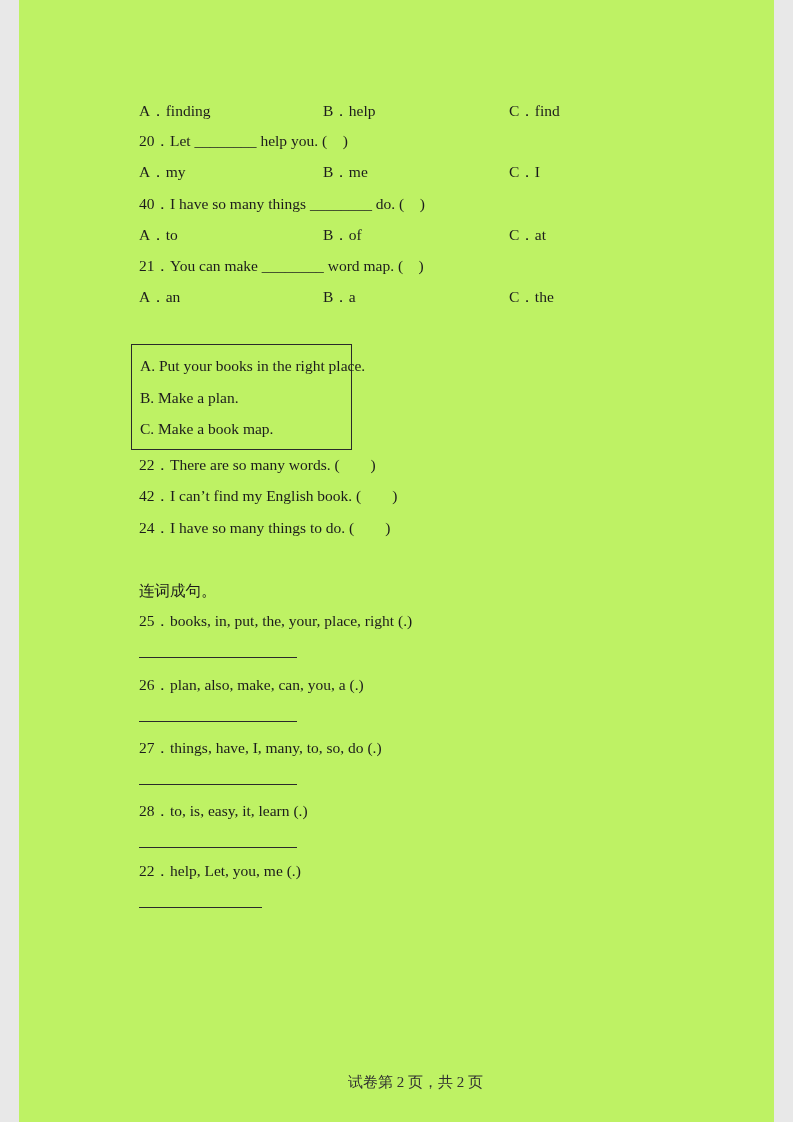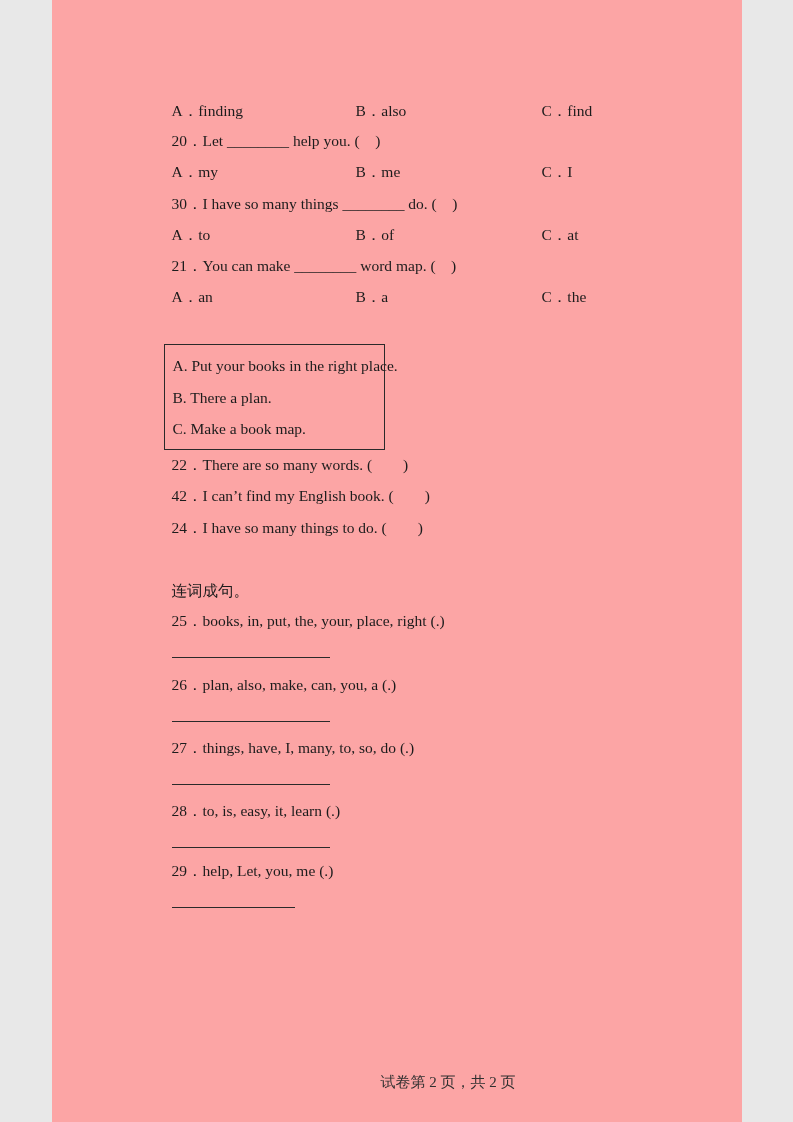--- a/index.html
+++ b/index.html
@@ -1,20 +1,20 @@
 <!DOCTYPE html>
 <html><head>
 <meta charset="utf-8">
 <style>
   html, body { margin:0; padding:0; background:#e8e8e8; }
   .page {
     position:relative;
-    width:690px; height:1122px;
+    width:755px; height:1122px;
     margin:0 auto;
-    background:#fca5a5;
+    background:#bef264;
     font-family:"Liberation Serif","DejaVu Serif",serif;
     font-size:15.5px;
     color:#1c1c1c;
     overflow:hidden;
   }
   .row { position:absolute; left:0; width:793px; height:22px; }
   .col { position:absolute; white-space:pre; }
   .col.c1 { left:120px; }
   .col.c2 { left:304px; }
   .col.c3 { left:490px; }
@@ -37,52 +37,52 @@
     text-align:center; color:#303030; font-size:15px;
   }
 </style>
 </head>
 <body>
 
 <div class="page">
 
   <div class="row" style="top:101px">
     <span class="col c1">A．finding</span>
-    <span class="col c2">B．also</span>
+    <span class="col c2">B．help</span>
     <span class="col c3">C．find</span>
   </div>
 
   <div class="text-line" style="top:131px">20．Let ________ help you. (　)</div>
 
   <div class="row" style="top:162px">
     <span class="col c1">A．my</span>
     <span class="col c2">B．me</span>
     <span class="col c3">C．I</span>
   </div>
 
-  <div class="text-line" style="top:194px">30．I have so many things ________ do. (　)</div>
+  <div class="text-line" style="top:194px">40．I have so many things ________ do. (　)</div>
 
   <div class="row" style="top:225px">
     <span class="col c1">A．to</span>
     <span class="col c2">B．of</span>
     <span class="col c3">C．at</span>
   </div>
 
   <div class="text-line" style="top:256px">21．You can make ________ word map. (　)</div>
 
   <div class="row" style="top:287px">
     <span class="col c1">A．an</span>
     <span class="col c2">B．a</span>
     <span class="col c3">C．the</span>
   </div>
 
 
   <div class="answer-box">
     <div class="box-line" style="top:12px">A. Put your books in the right place.</div>
-    <div class="box-line" style="top:44px">B. There a plan.</div>
+    <div class="box-line" style="top:44px">B. Make a plan.</div>
     <div class="box-line" style="top:75px">C. Make a book map.</div>
   </div>
 
   <div class="text-line" style="top:455px">22．There are so many words. (　　)</div>
   <div class="text-line" style="top:486px">42．I can’t find my English book. (　　)</div>
   <div class="text-line" style="top:518px">24．I have so many things to do. (　　)</div>
 
   <div class="text-line" style="top:581px">连词成句。</div>
 
   <div class="text-line" style="top:611px">25．books, in, put, the, your, place, right (.)</div>
@@ -90,18 +90,18 @@
 
   <div class="text-line" style="top:675px">26．plan, also, make, can, you, a (.)</div>
   <div class="blank long" style="top:721px"></div>
 
   <div class="text-line" style="top:738px">27．things, have, I, many, to, so, do (.)</div>
   <div class="blank long" style="top:784px"></div>
 
   <div class="text-line" style="top:801px">28．to, is, easy, it, learn (.)</div>
   <div class="blank long" style="top:847px"></div>
 
-  <div class="text-line" style="top:861px">29．help, Let, you, me (.)</div>
+  <div class="text-line" style="top:861px">22．help, Let, you, me (.)</div>
   <div class="blank short" style="top:907px"></div>
 
   <div class="footer-line">试卷第 2 页，共 2 页</div>
 
 </div>
 
 </body></html>

